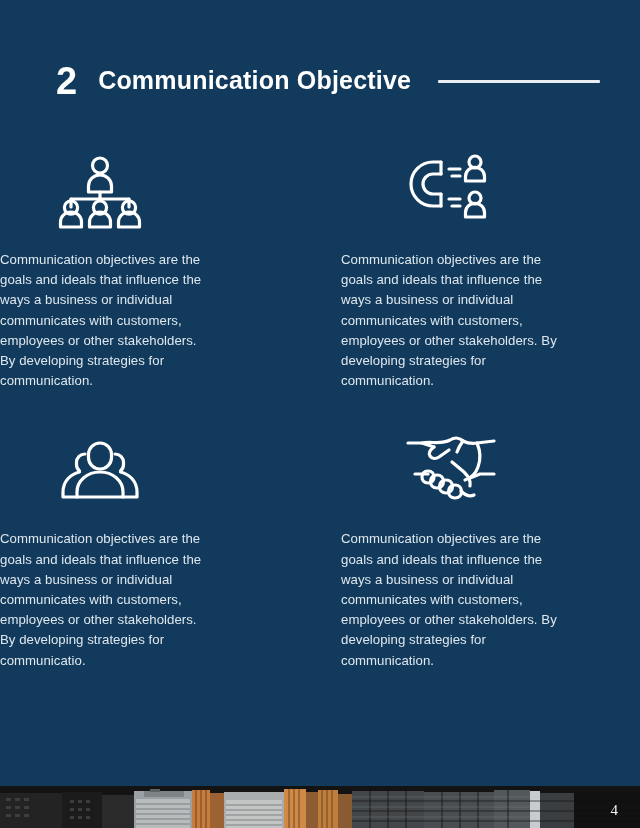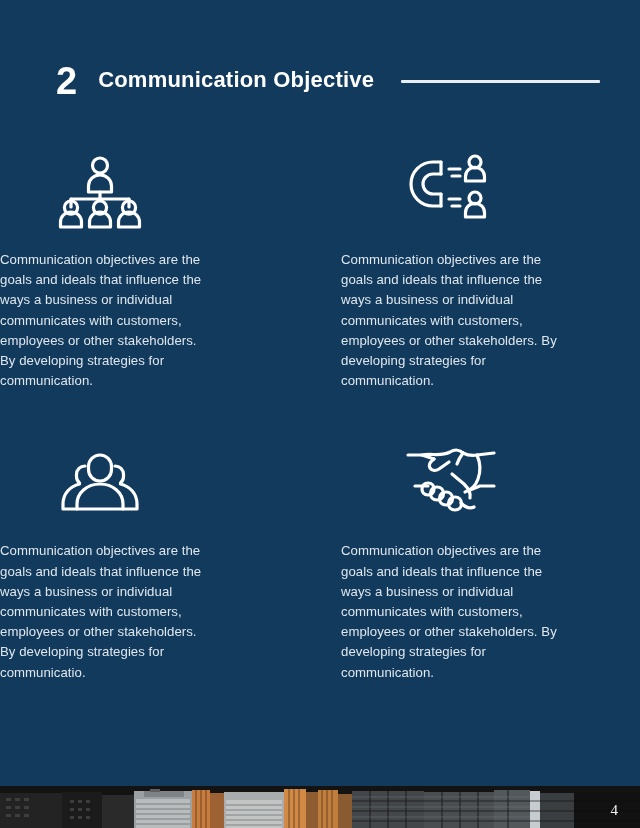--- a/index.html
+++ b/index.html
@@ -26,21 +26,21 @@
     font-size:38px;
     font-weight:bold;
     color:#ffffff;
     line-height:1;
     letter-spacing:-1px;
     margin-right:22px;
     position:relative;
     top:1px;
   }
   .section-title {
-    font-size:22px;
+    font-size:25px;
     font-weight:bold;
     color:#ffffff;
     letter-spacing:0.2px;
     white-space:nowrap;
   }
   .title-rule {
     flex:1;
     height:3px;
     background:#e9eef3;
     margin-left:27px;
@@ -51,21 +51,21 @@
   }
 
   
   .grid {
     position:absolute;
     left:0; top:140px;
     width:640px;
     display:grid;
     grid-template-columns:1fr 1fr;
     grid-template-rows:auto auto;
-    row-gap:40px;
+    row-gap:28px;
   }
   .cell { padding:0 0 0 0; }
   .grid > .cell:nth-child(even) { padding-left:21px; padding-right:20px; }
 
   .icon-wrap {
     height:100px;
     display:flex;
     align-items:center;
     justify-content:flex-start;
     padding-left:57px;

